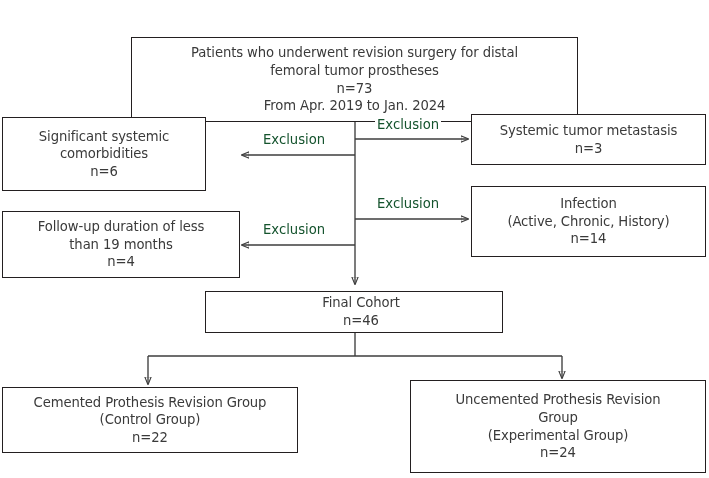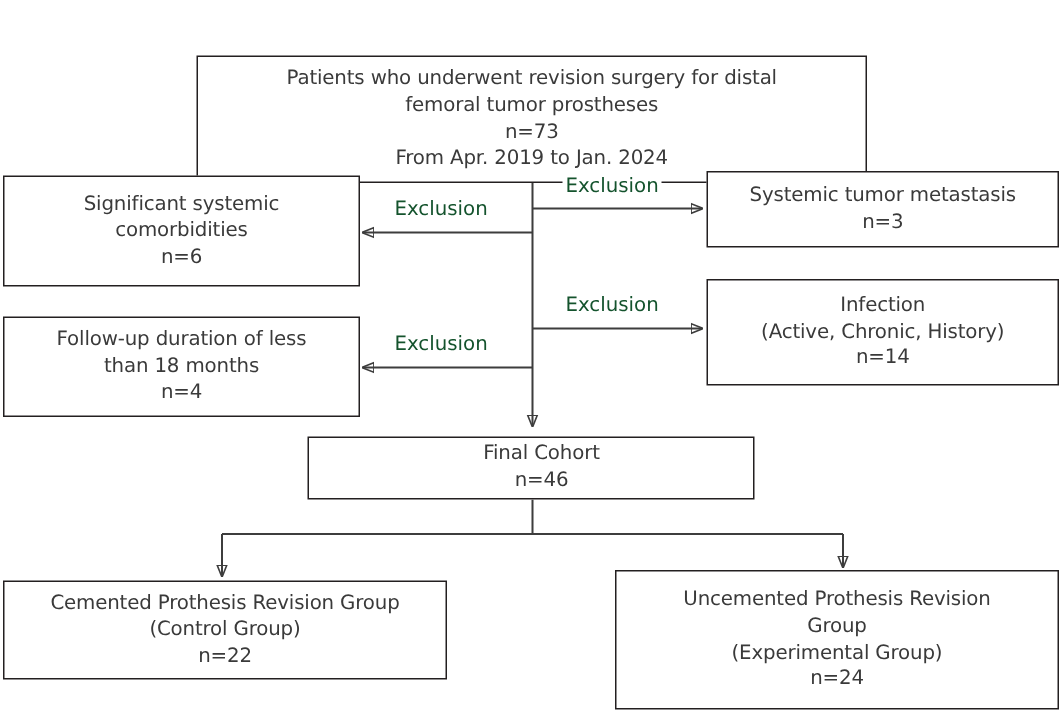--- a/index.html
+++ b/index.html
@@ -92,34 +92,34 @@
     <line x1="562" y1="356" x2="562" y2="378" marker-end="url(#arrow)"></line>
   </svg>
 
   <div class="node" style="left:131px; top:2px; width:447px; height:85px;margin-top:35px;">
     <span class="txt">Patients who underwent revision surgery for distal
 femoral tumor prostheses
 n=73
 From Apr. 2019 to Jan. 2024</span>
   </div>
 
-  <div class="node" style="left:2px; top:117px; width:238px; height:74px;">
+  <div class="node" style="left:2px; top:117px; width:204px; height:74px;">
     <span class="txt">Significant systemic
 comorbidities
 n=6</span>
   </div>
 
   <div class="node" style="left:471px; top:114px; width:235px; height:51px;">
     <span class="txt">Systemic tumor metastasis
 n=3</span>
   </div>
 
   <div class="node" style="left:2px; top:211px; width:238px; height:67px;">
     <span class="txt">Follow-up duration of less
-than 18 months
+than 19 months
 n=4</span>
   </div>
 
   <div class="node" style="left:471px; top:186px; width:235px; height:71px;">
     <span class="txt">Infection
 (Active, Chronic, History)
 n=14</span>
   </div>
 
   <div class="node" style="left:205px; top:291px; width:298px; height:42px;padding-left:20px;">

